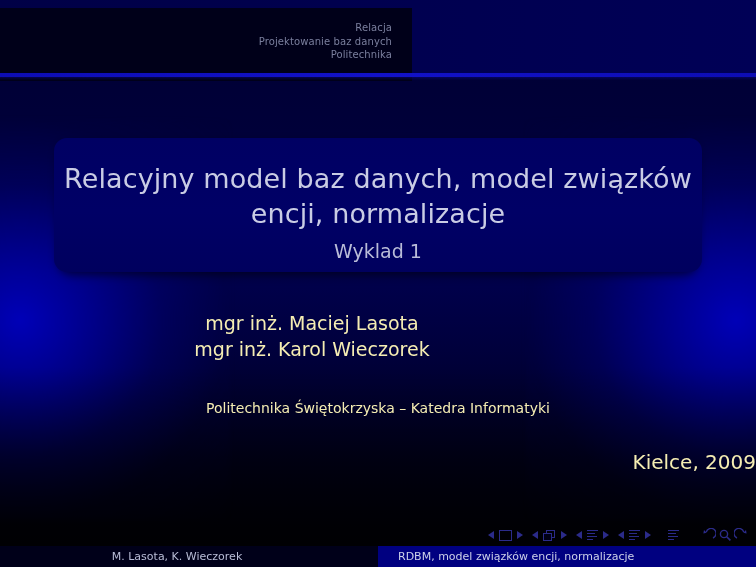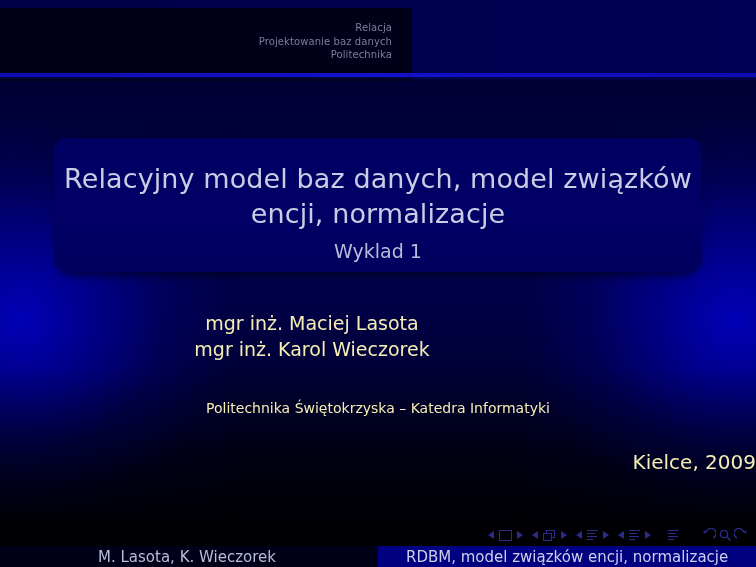--- a/index.html
+++ b/index.html
@@ -270,27 +270,26 @@
     justify-content: center;
     box-sizing: border-box;
     padding-right: 24px;
   }
   .footer-right {
     width: 378px;
     background: #000080;
     display: flex;
     align-items: center;
     box-sizing: border-box;
-    padding-left: 8px;
+    padding-left: 20px;
   }
   .footer-text {
     color: #b8bcd6;
-    font-size: 15px;
+    font-size: 11px;
     white-space: nowrap;
-    margin-left: 20px;
   }
   .footer-text-bright { color: #ccd0e8; }
 </style>
 </head>
 <body>
 
 <div id="slide">
 
   <div class="bg-base"></div>
   <div class="bg-glow-center"></div>

